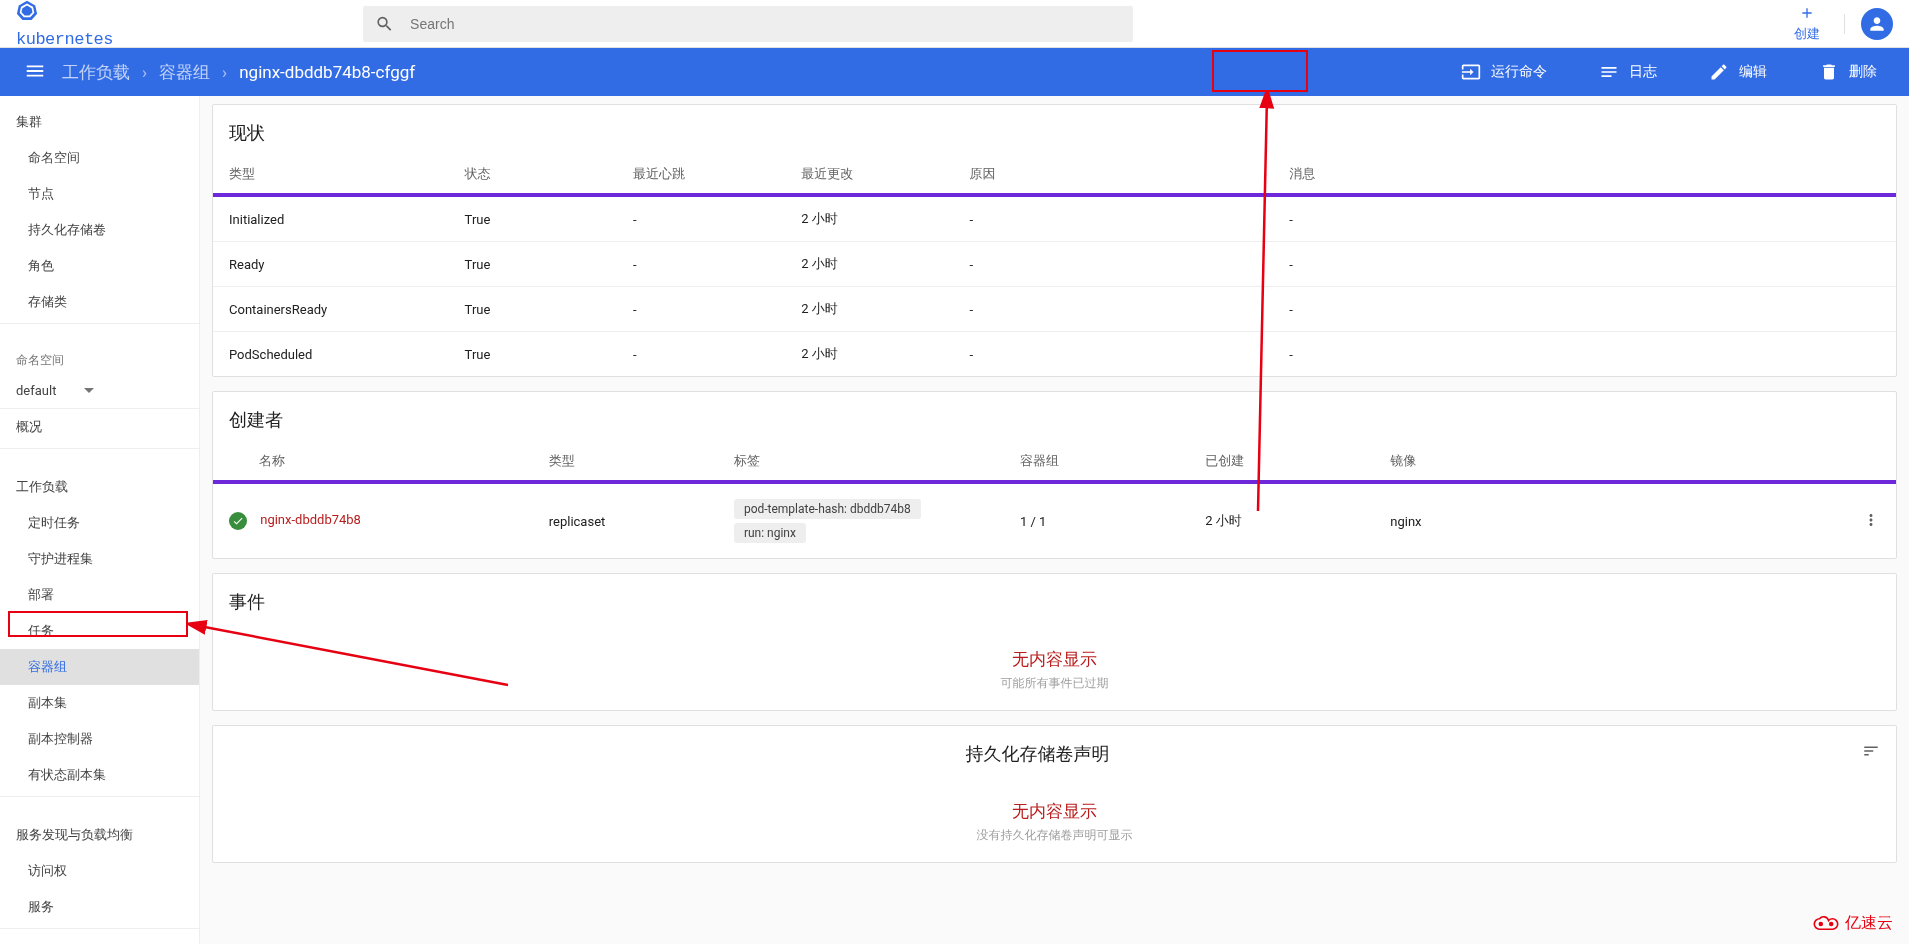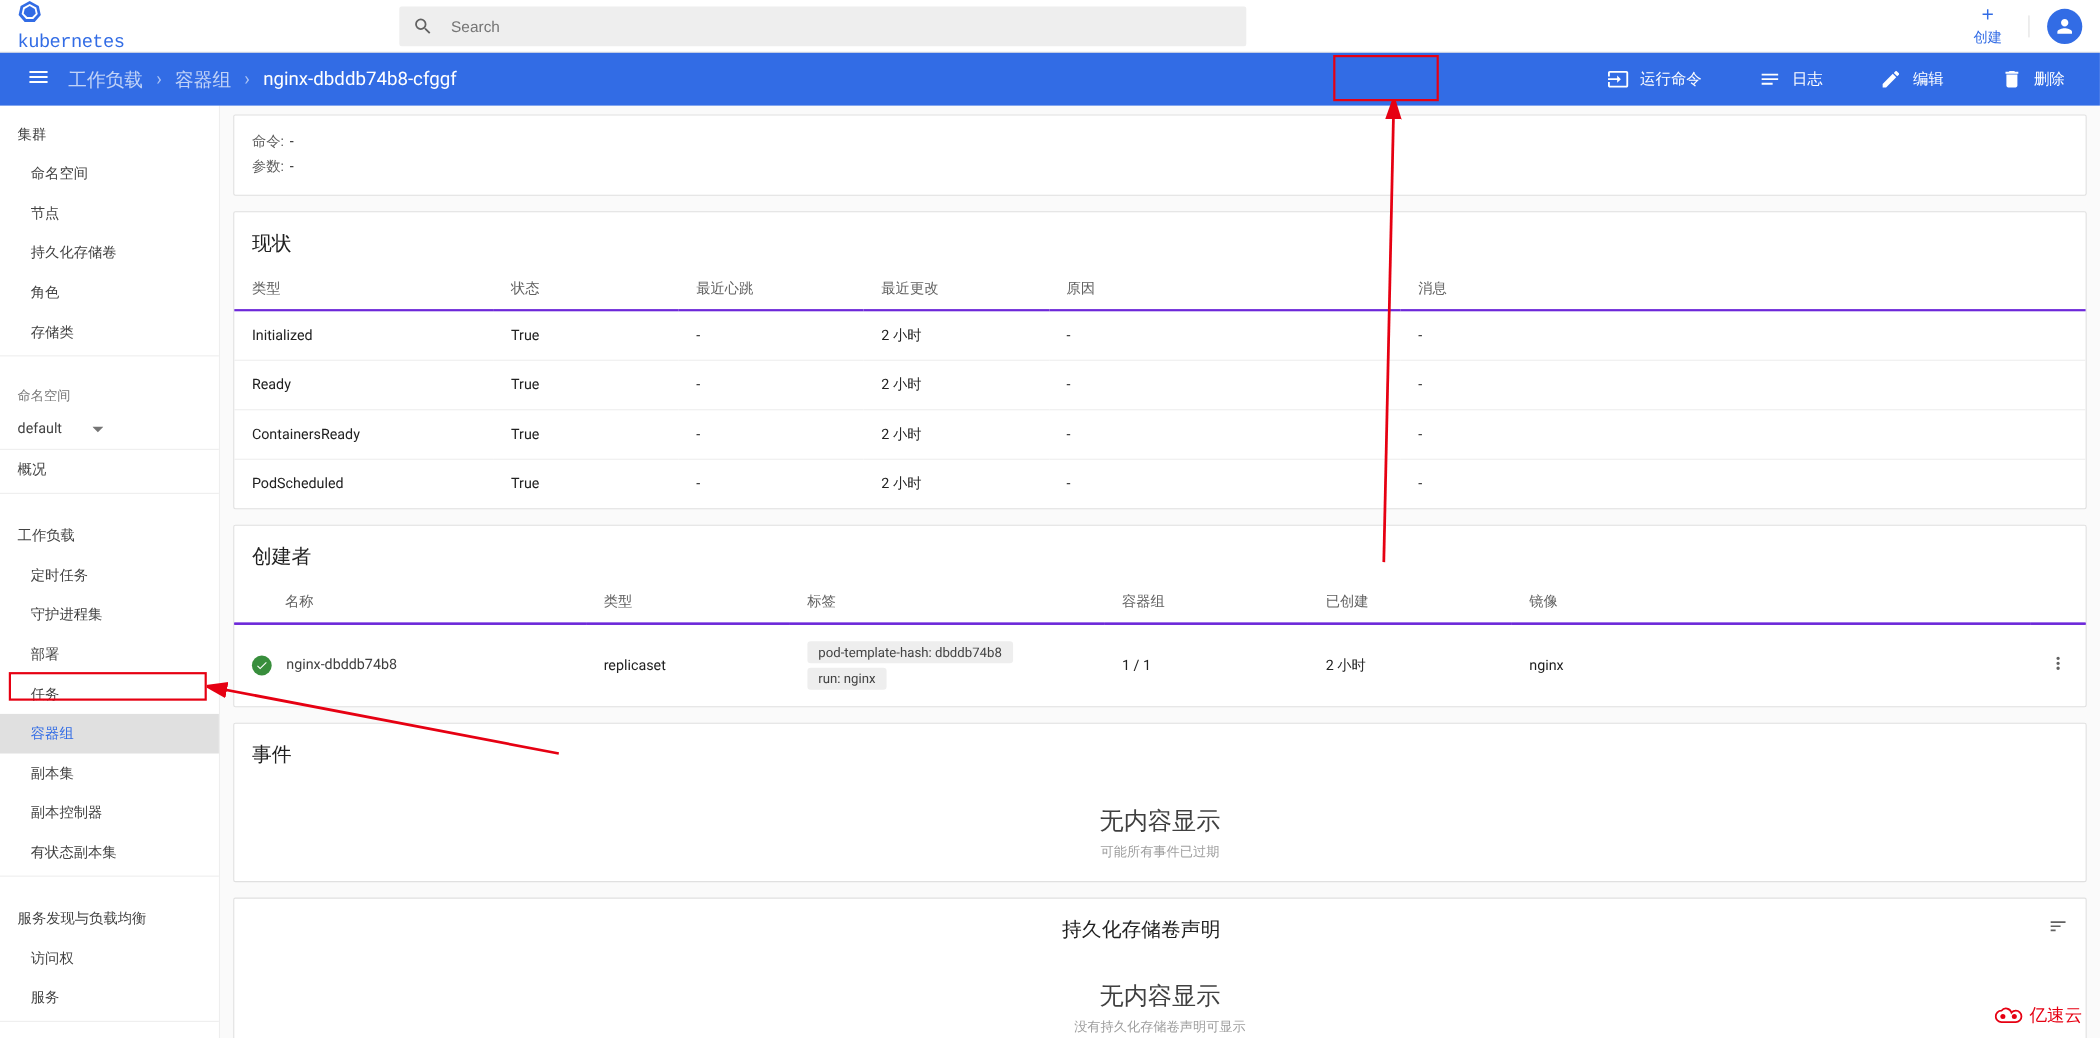--- a/index.html
+++ b/index.html
@@ -48,30 +48,30 @@
     .card { background: #fff; border: 1px solid #e0e0e0; border-radius: 2px; margin-bottom: 14px; }
     .card-body { padding: 14px 16px; }
     .info-line { font-size: 13px; color: #616161; line-height: 22px; }
     .info-line .v { color: #212121; margin-left: 2px; }
     .card-title { font-size: 18px; color: #212121; padding: 16px 16px 10px; font-weight: 400; }
     .card-title-row { display: flex; align-items: center; padding-right: 16px; text-align: center; }
     .card-title-row .card-title { flex: 1; }
     .filter-icon { width: 18px; height: 18px; fill: #616161; cursor: pointer; }
     
     table { width: 100%; border-collapse: collapse; }
-    th { text-align: left; font-size: 13px; font-weight: 400; color: #616161; padding: 10px 16px; border-bottom: 2px solid #6d28d9; }
+    th { text-align: left; font-size: 13px; font-weight: 400; color: #616161; padding: 10px 16px; border-bottom: 4px solid #6d28d9; }
     td { font-size: 13px; padding: 13px 16px; border-bottom: 1px solid #eee; color: #212121; }
     tr:last-child td { border-bottom: none; }
     .status-ok { width: 18px; height: 18px; border-radius: 50%; background: #388e3c; display: inline-flex; align-items: center; justify-content: center; vertical-align: middle; margin-right: 10px; }
     .status-ok svg { width: 12px; height: 12px; fill: #fff; }
-    .link { color: #404040; cursor: pointer; }
+    .link { color: #b91c1c; cursor: pointer; }
     .chip { display: inline-block; background: #eee; border-radius: 3px; padding: 3px 10px; font-size: 12px; color: #424242; margin: 2px 4px 2px 0; }
     .more-icon { width: 18px; height: 18px; fill: #616161; cursor: pointer; }
     .empty { text-align: center; padding: 24px 0 18px; }
-    .empty-title { font-size: 22px; color: #404040; }
+    .empty-title { font-size: 17px; color: #b91c1c; }
     .empty-sub { font-size: 12px; color: #9e9e9e; margin-top: 4px; }
     
     .watermark { position: fixed; right: 16px; bottom: 10px; display: flex; align-items: center; gap: 6px; color: #e60012; font-size: 16px; font-weight: 500; }
     .watermark svg { width: 26px; height: 20px; }
     
     
     .arrow-svg { position: absolute; pointer-events: none; z-index: 100; }
   </style>
 </head>
 <body>
@@ -179,32 +179,20 @@
     <div class="nav-item">服务发现与负载均衡</div>
     <div class="nav-item sub">访问权</div>
     <div class="nav-item sub divider-bottom">服务</div>
     <div class="nav-item">配置与存储</div>
     <div class="nav-item sub">配置字典</div>
   </div>
 
   <div class="highlight-box1" style="position:absolute; left:8px; top:611px; width:180px; height:26px; z-index:50;"></div>
 
   <div class="content">
-    <div class="card">
-      <div class="card-body">
-        <div class="info-line">
-          <span>命令:</span>
-          <span class="v">-</span>
-        </div>
-        <div class="info-line">
-          <span>参数:</span>
-          <span class="v">-</span>
-        </div>
-      </div>
-    </div>
 
     <div class="card">
       <div class="card-title">现状</div>
       <table>
         <thead>
             <tr>
           <th style="width:14%;">类型</th>
           <th style="width:10%;">状态</th>
           <th style="width:10%;">最近心跳</th>
           <th style="width:10%;">最近更改</th>

